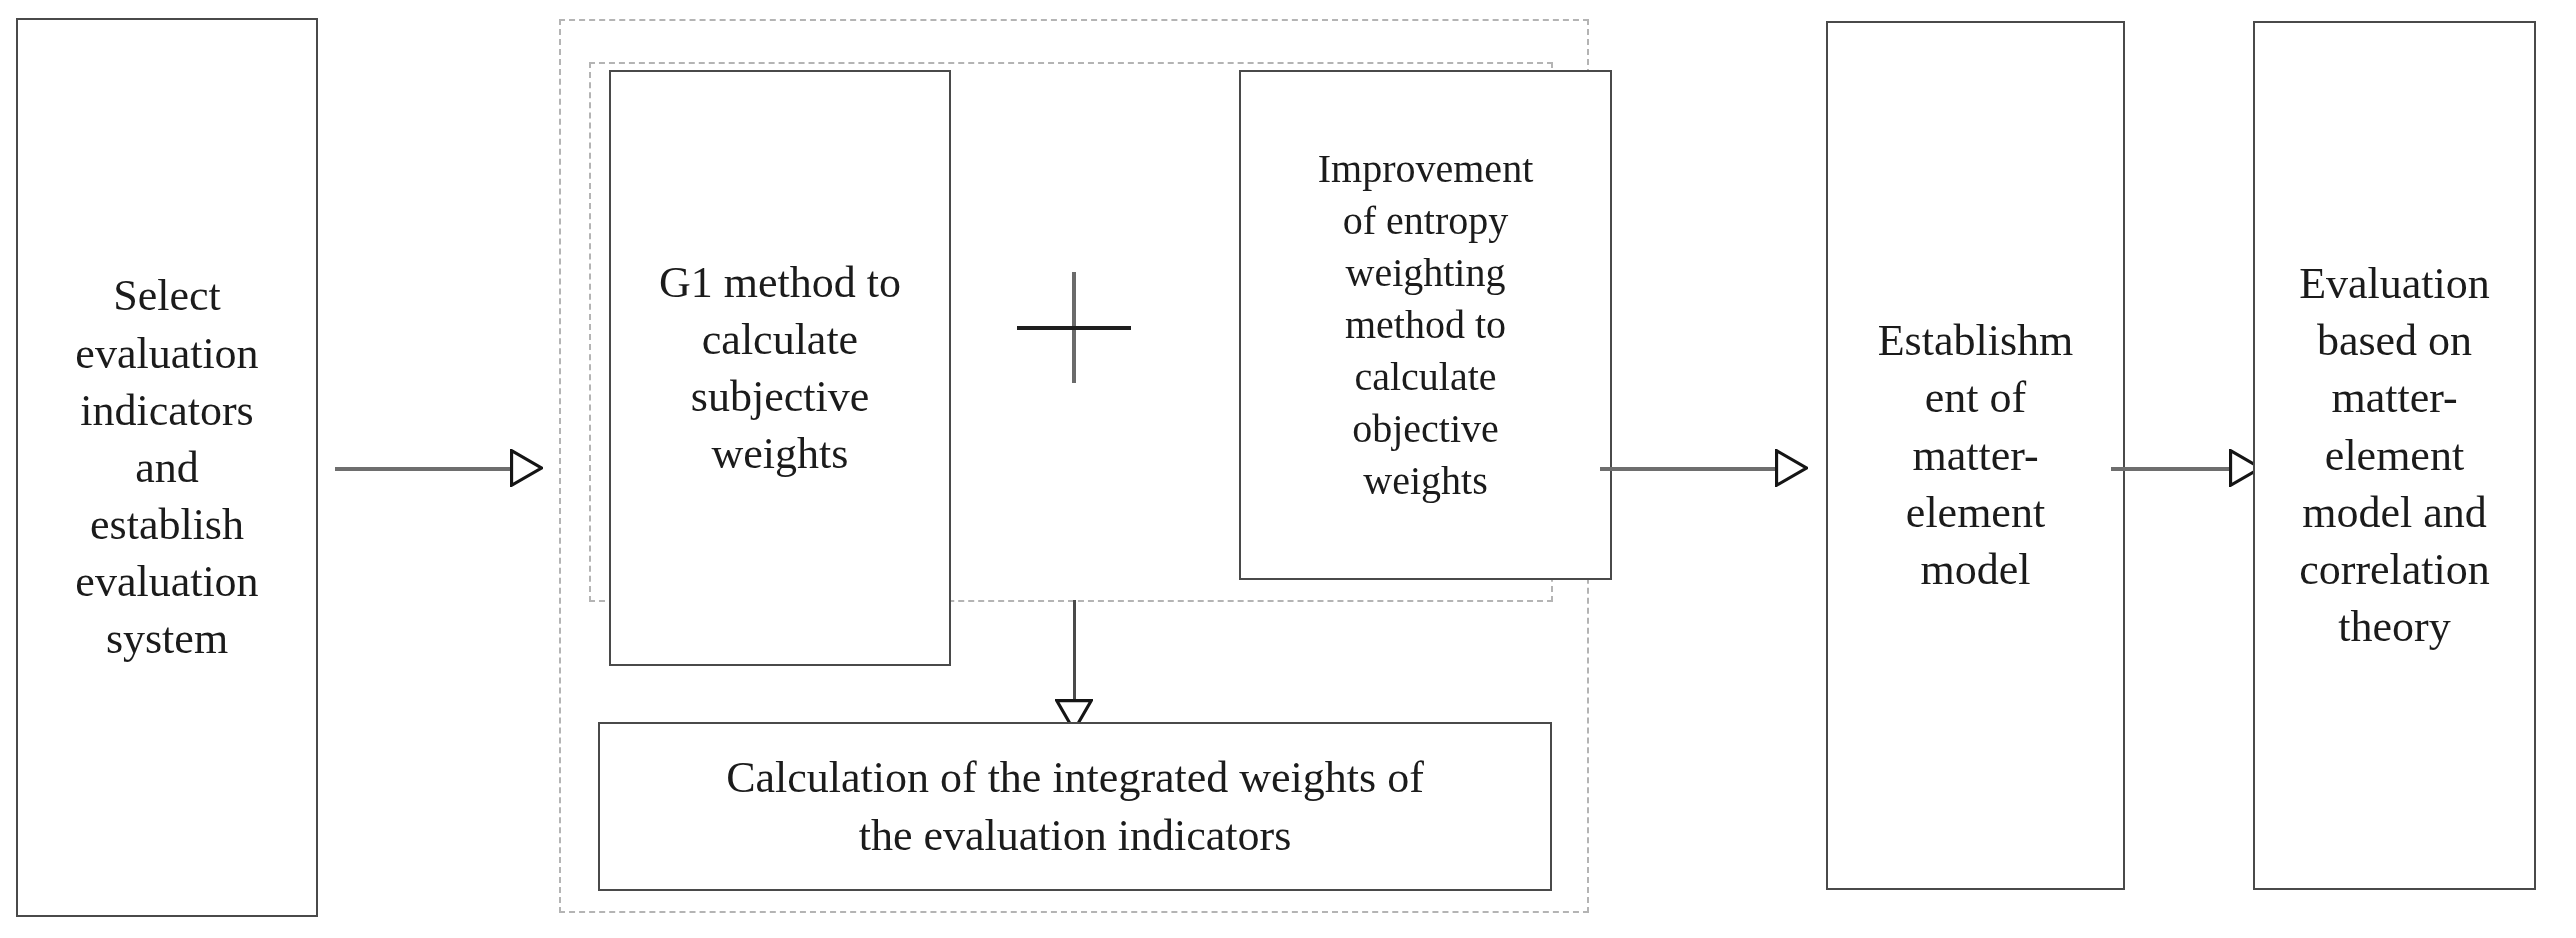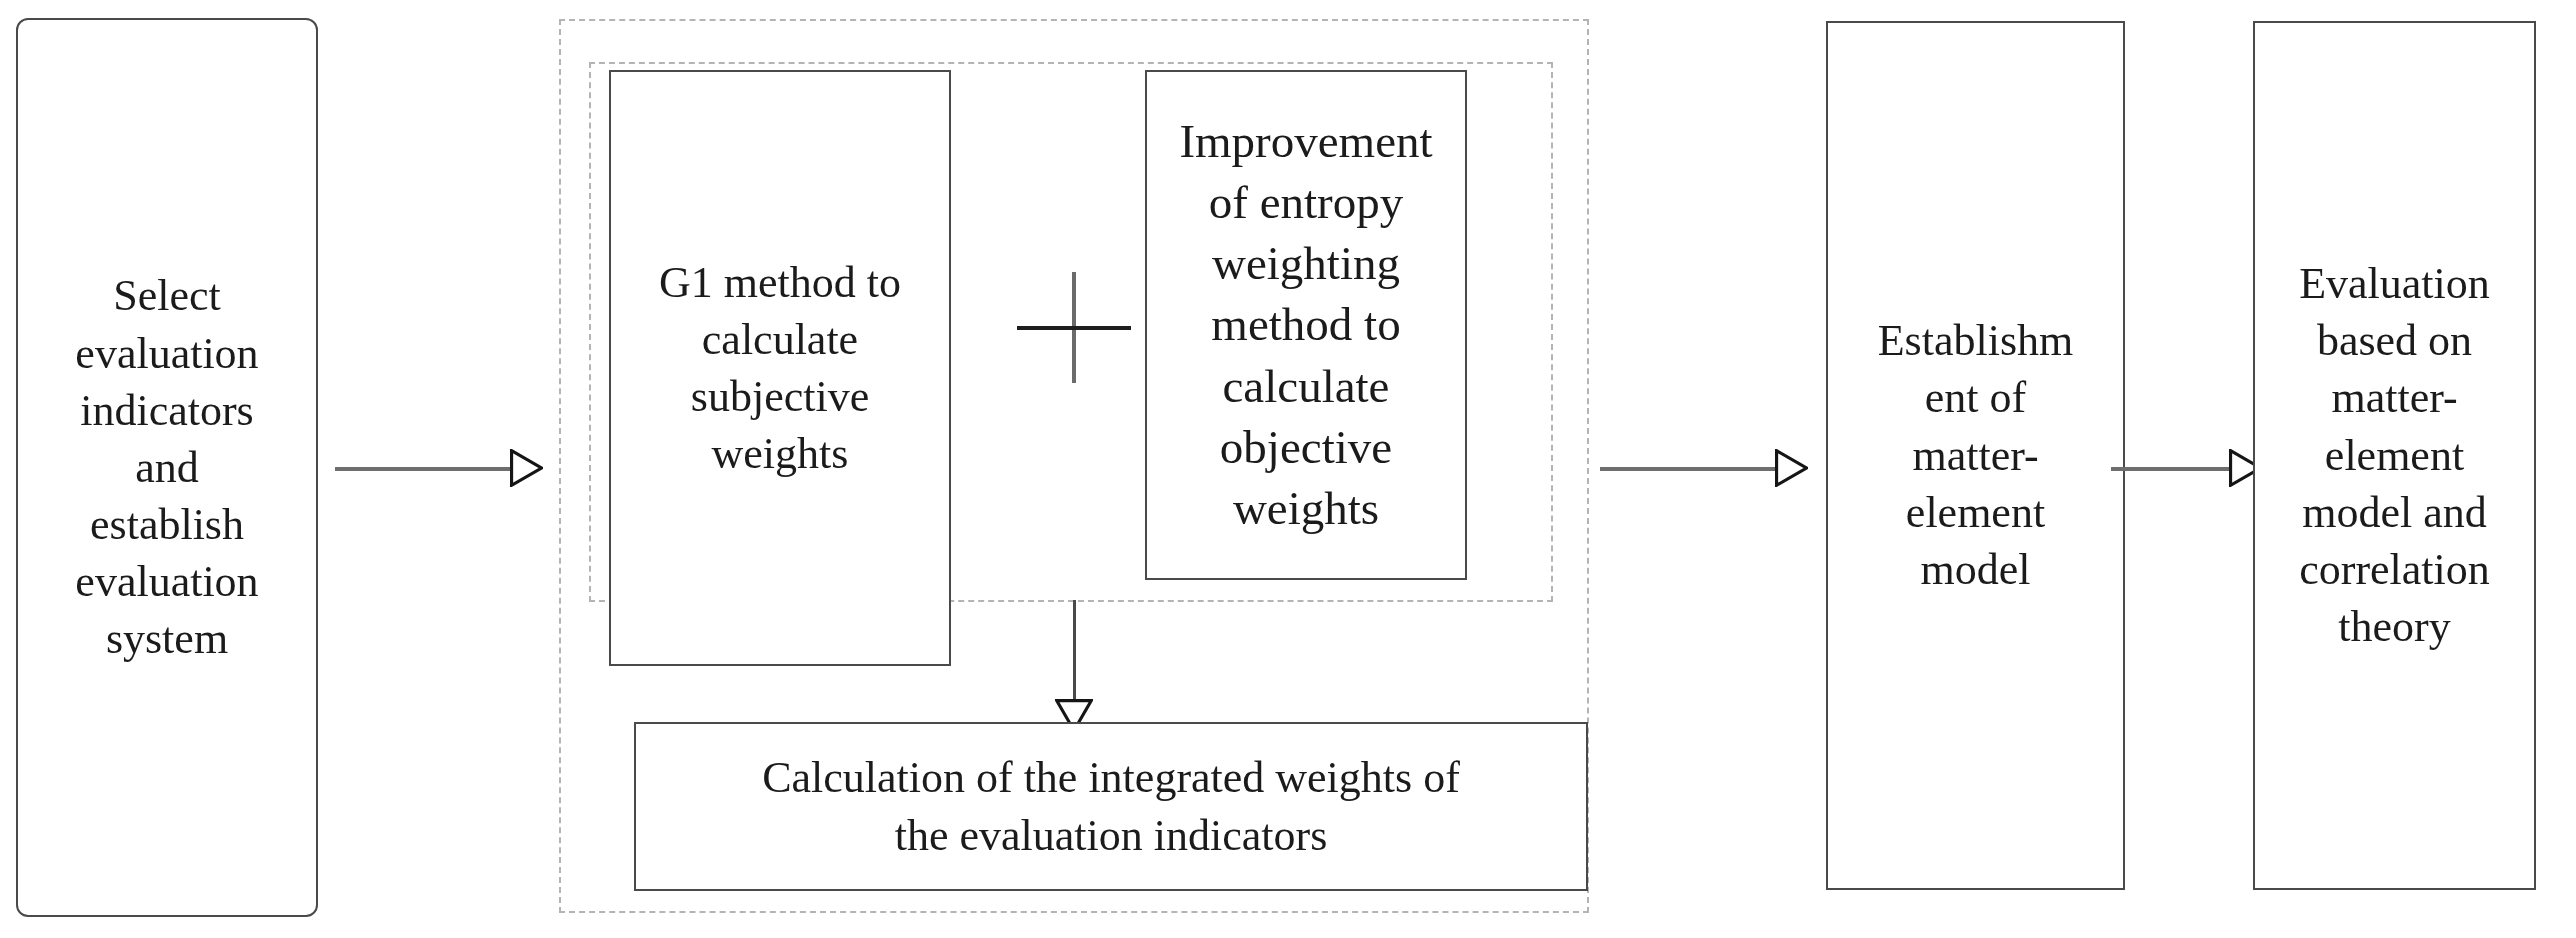--- a/index.html
+++ b/index.html
@@ -79,26 +79,26 @@
     position: absolute;
     height: 4px;
     background: #1e1e1e;
     left: 0;
     right: 0;
     top: 50%;
     margin-top: -1.6px;
   }
 
   
-  #box-select        { left: 16px;   top: 18px;   width: 302px;  height: 899px; font-size: 44px; border-radius: 12px; }
+  #box-select        { left: 16px;   top: 18px;   width: 302px;  height: 899px; font-size: 44px; }
   #dash-outer        { left: 559px;  top: 19px;   width: 1030px; height: 894px; }
   #dash-inner        { left: 589px;  top: 62px;   width: 964px; height: 540px; }
   #box-g1            { left: 609px;  top: 70px;   width: 342px;  height: 596px;  font-size: 44px; }
-  #box-entropy       { left: 1145px; top: 70px;   width: 322px;  height: 510px;  font-size: 47px; }
-  #box-integrated    { left: 634px;  top: 722px;  width: 954px; height: 169px;  font-size: 44px; }
+  #box-entropy       { left: 1239px; top: 70px;   width: 373px;  height: 510px;  font-size: 40px; }
+  #box-integrated    { left: 598px;  top: 722px;  width: 954px; height: 169px;  font-size: 44px; }
   #box-establish     { left: 1810px; top: 20.6px;   width: 299px;  height: 869px; font-size: 44px; margin-left: 16px; }
   #box-evaluate      { left: 2253px; top: 20.6px;   width: 283px;  height: 869px; font-size: 44px; }
 
   #plus-sign         { left: 1017px; top: 272px;  width: 114px;  height: 111px; }
 
   #arr1-line         { left: 335px;  top: 467px;  width: 176px; }
   #arr1-head         { left: 510px;  top: 449px; }
   #arr2-line         { left: 1600px; top: 467px;  width: 177px; }
   #arr2-head         { left: 1775px; top: 449px; }
   #arr3-line         { left: 2111px; top: 467px;  width: 120px; }

